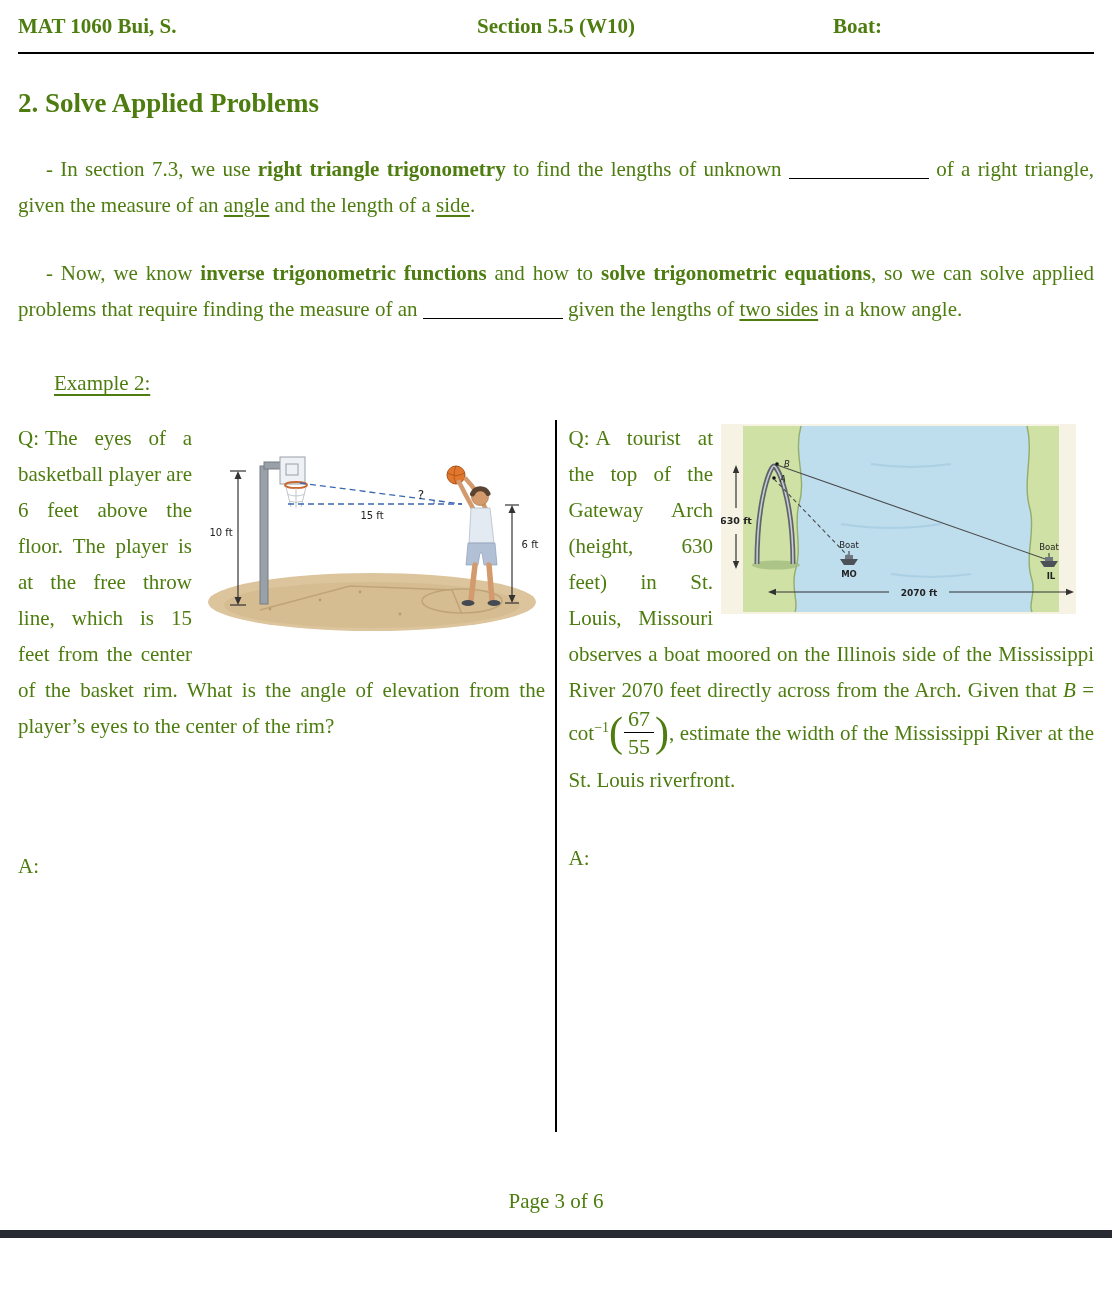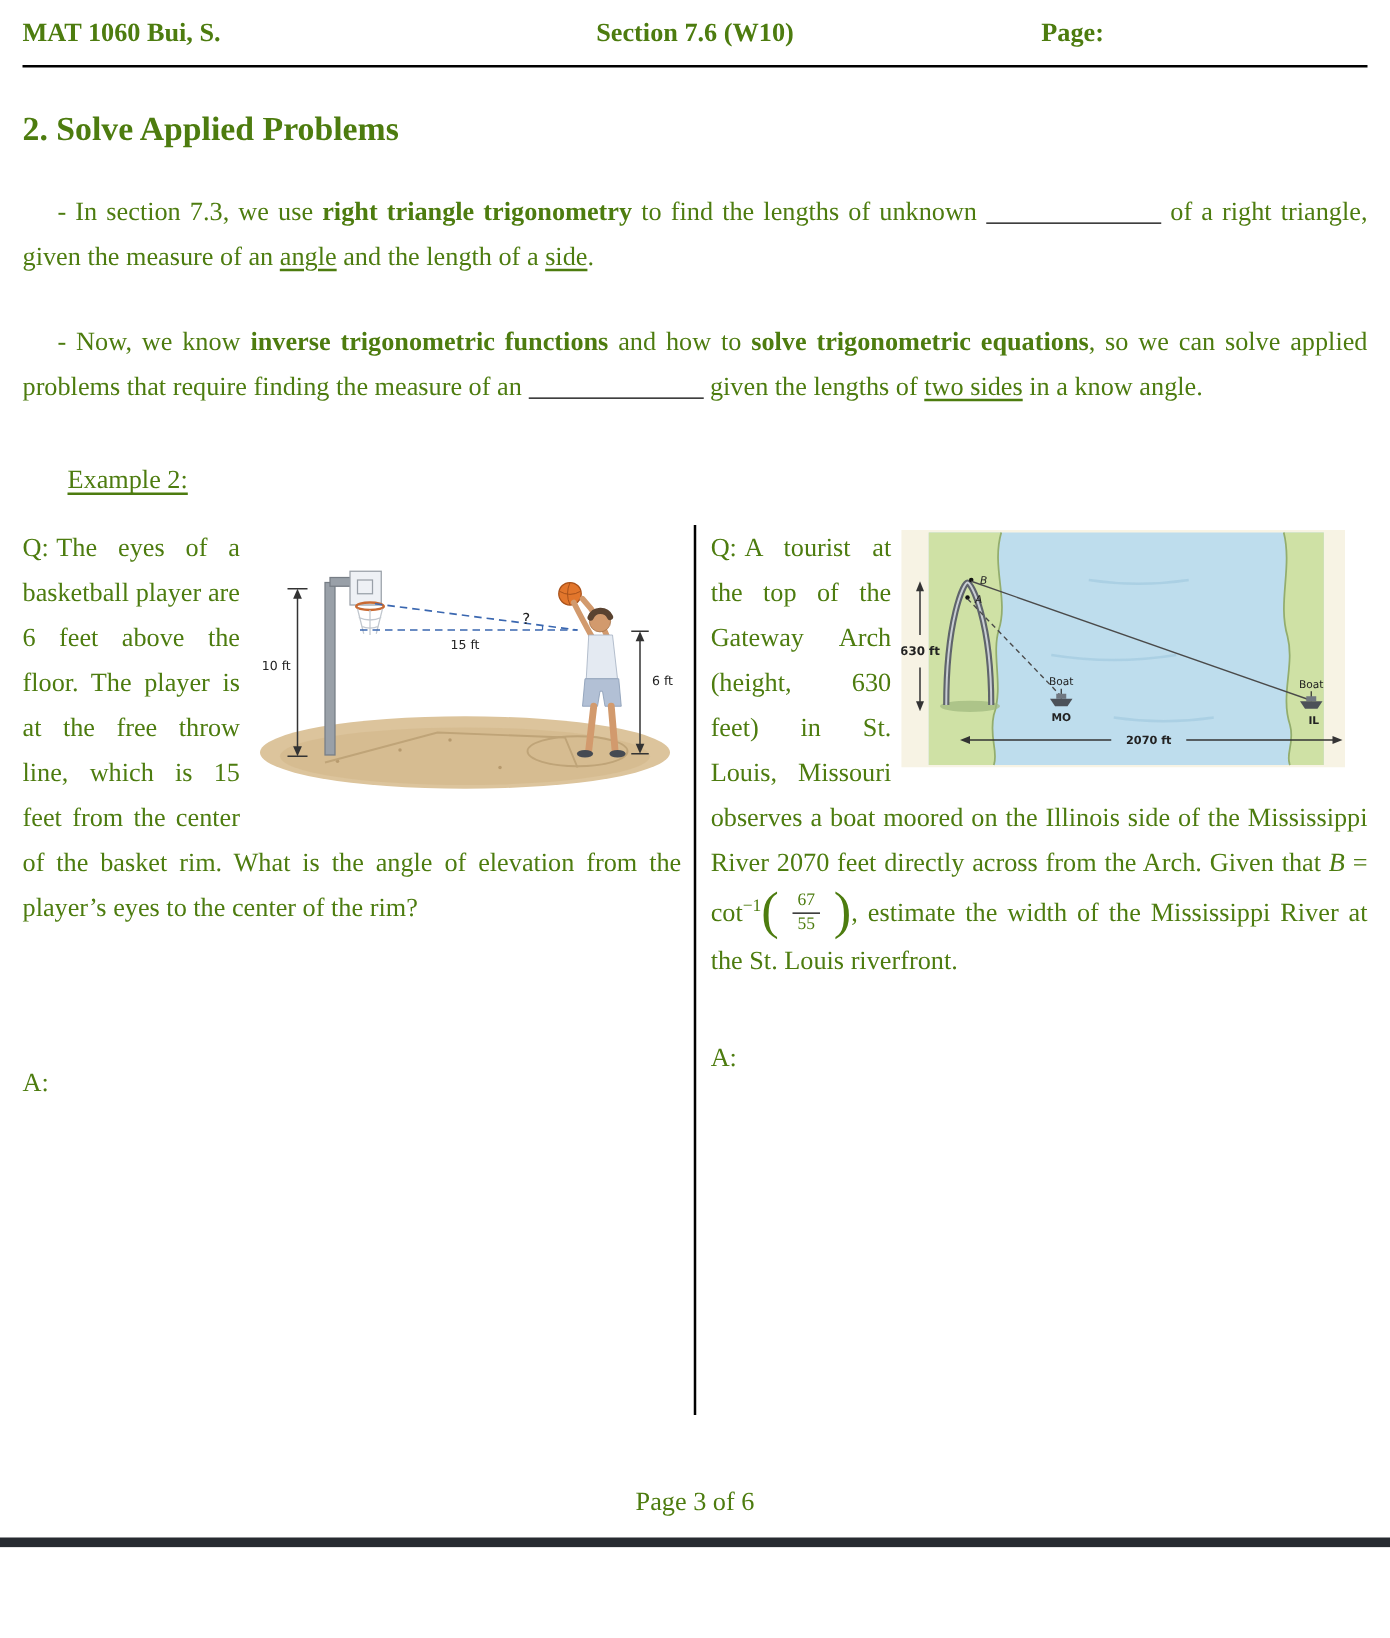--- a/index.html
+++ b/index.html
@@ -33,41 +33,41 @@
   .fig svg{display:block;}
   .fig text{font-family:"DejaVu Sans",sans-serif;fill:#222;}
   .qtext{font-size:21px;line-height:36px;text-align:justify;margin:0;}
   .q-label{margin-right:6px;}
   .answer{font-size:21px;clear:both;}
   .answer-left{margin-top:110px;}
   .answer-right{margin-top:48px;}
 
   
   .mfrac{display:inline-block;vertical-align:middle;text-align:center;
-         font-size:14px;line-height:1.15;margin:0 11px;position:relative;top:-2px;}
+         font-size:22px;line-height:1.15;margin:0 1px;position:relative;top:-2px;}
   .mfrac .num{display:block;border-bottom:1.3px solid #000;padding:0 4px 1px;}
   .mfrac .den{display:block;padding-top:1px;}
   .bigp{font-size:42px;font-weight:400;vertical-align:middle;line-height:0;
         position:relative;top:-3px;}
   sup{font-size:14px;}
 
   
   .footer{position:absolute;left:0;right:0;bottom:24px;text-align:center;font-size:21px;}
   .bottom-bar{position:absolute;left:0;right:0;bottom:0;height:8px;background:#272b31;}
 </style>
 </head>
 <body>
 
 <div class="page">
   <div class="content">
 
     <div class="header">
       <span class="h-left">MAT 1060 Bui, S.</span>
-      <span class="h-center">Section 7.6 (W10)</span>
-      <span class="h-right">Page:</span>
+      <span class="h-center">Section 5.5 (W10)</span>
+      <span class="h-right">Boat:</span>
     </div>
     <hr class="rule">
 
     <h1 class="section-heading">2.  Solve Applied Problems</h1>
 
     <p class="para"><span>- In section 7.3, we use </span><b>right triangle trigonometry</b><span> to find the lengths of unknown </span><span class="blank"></span><span> of a right triangle, given the measure of an </span><span class="u">angle</span><span> and the length of a </span><span class="u">side</span><span>.</span></p>
 
     <p class="para"><span>- Now, we know </span><b>inverse trigonometric functions</b><span> and how to </span><b>solve trigonometric equations</b><span>, so we can solve applied problems that require finding the measure of an </span><span class="blank"></span><span> given the lengths of </span><span class="u">two sides</span><span> in a know angle.</span></p>
 
     <span class="example-label">Example 2:</span>

